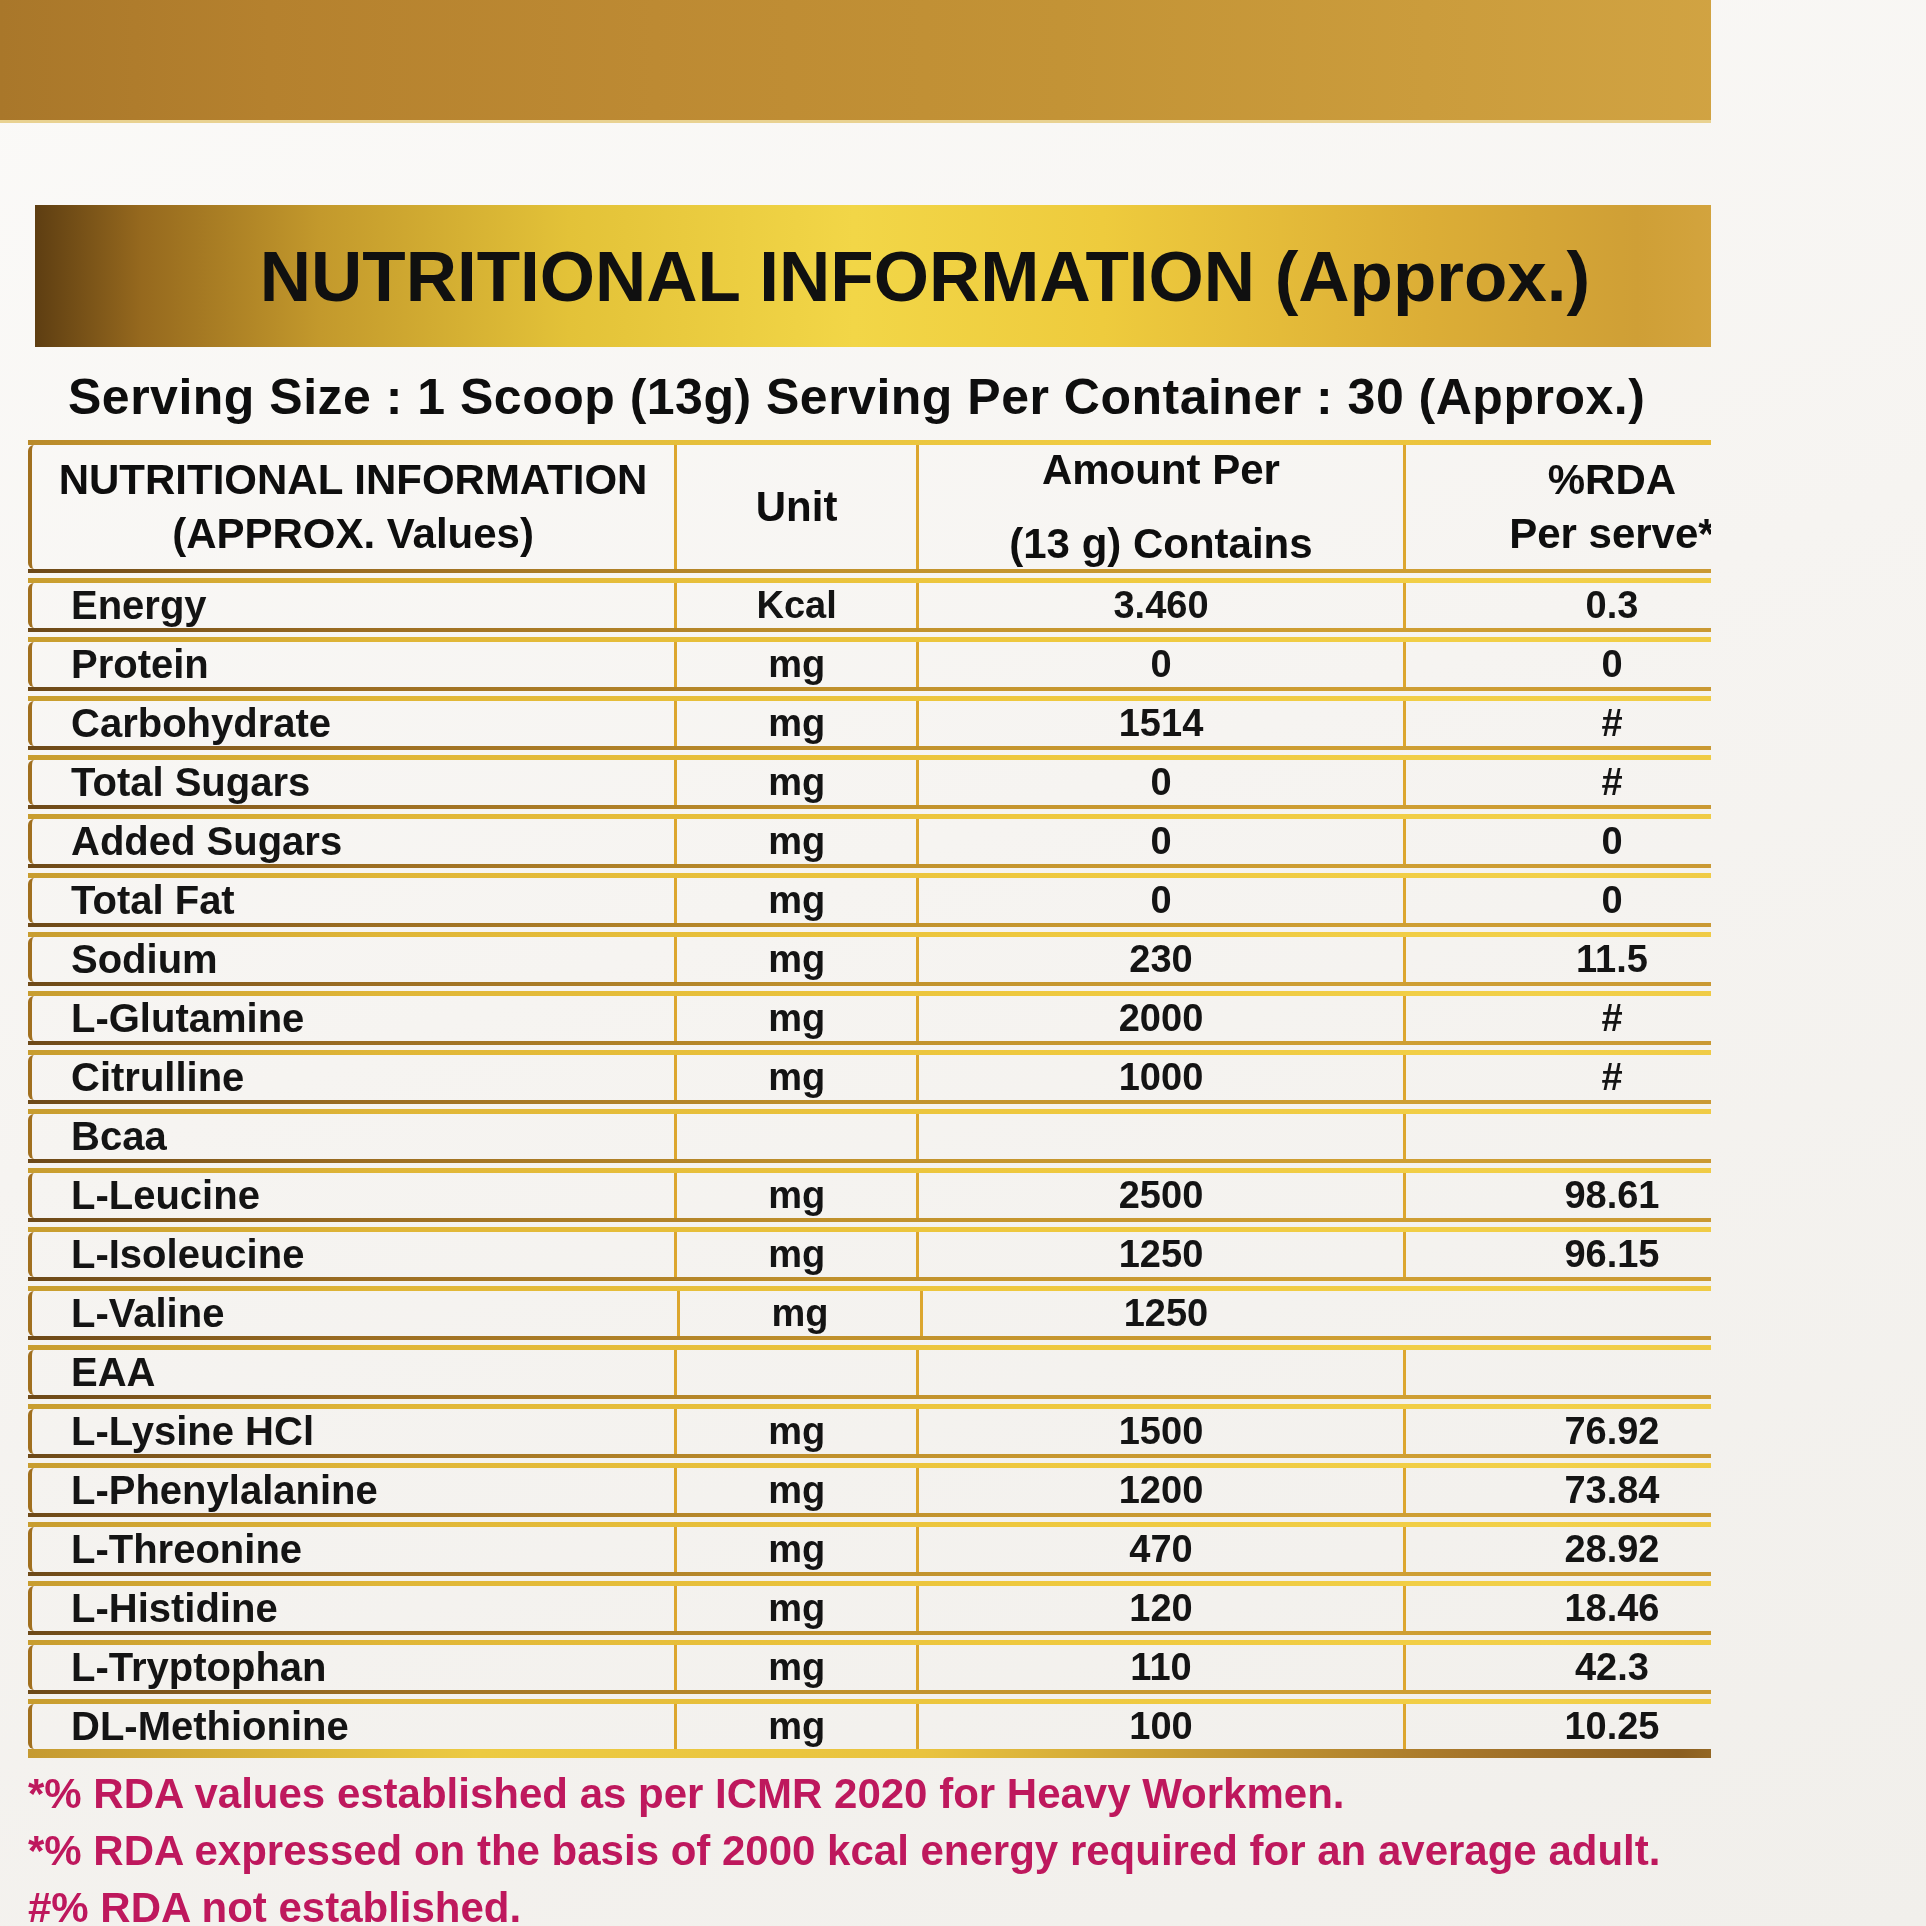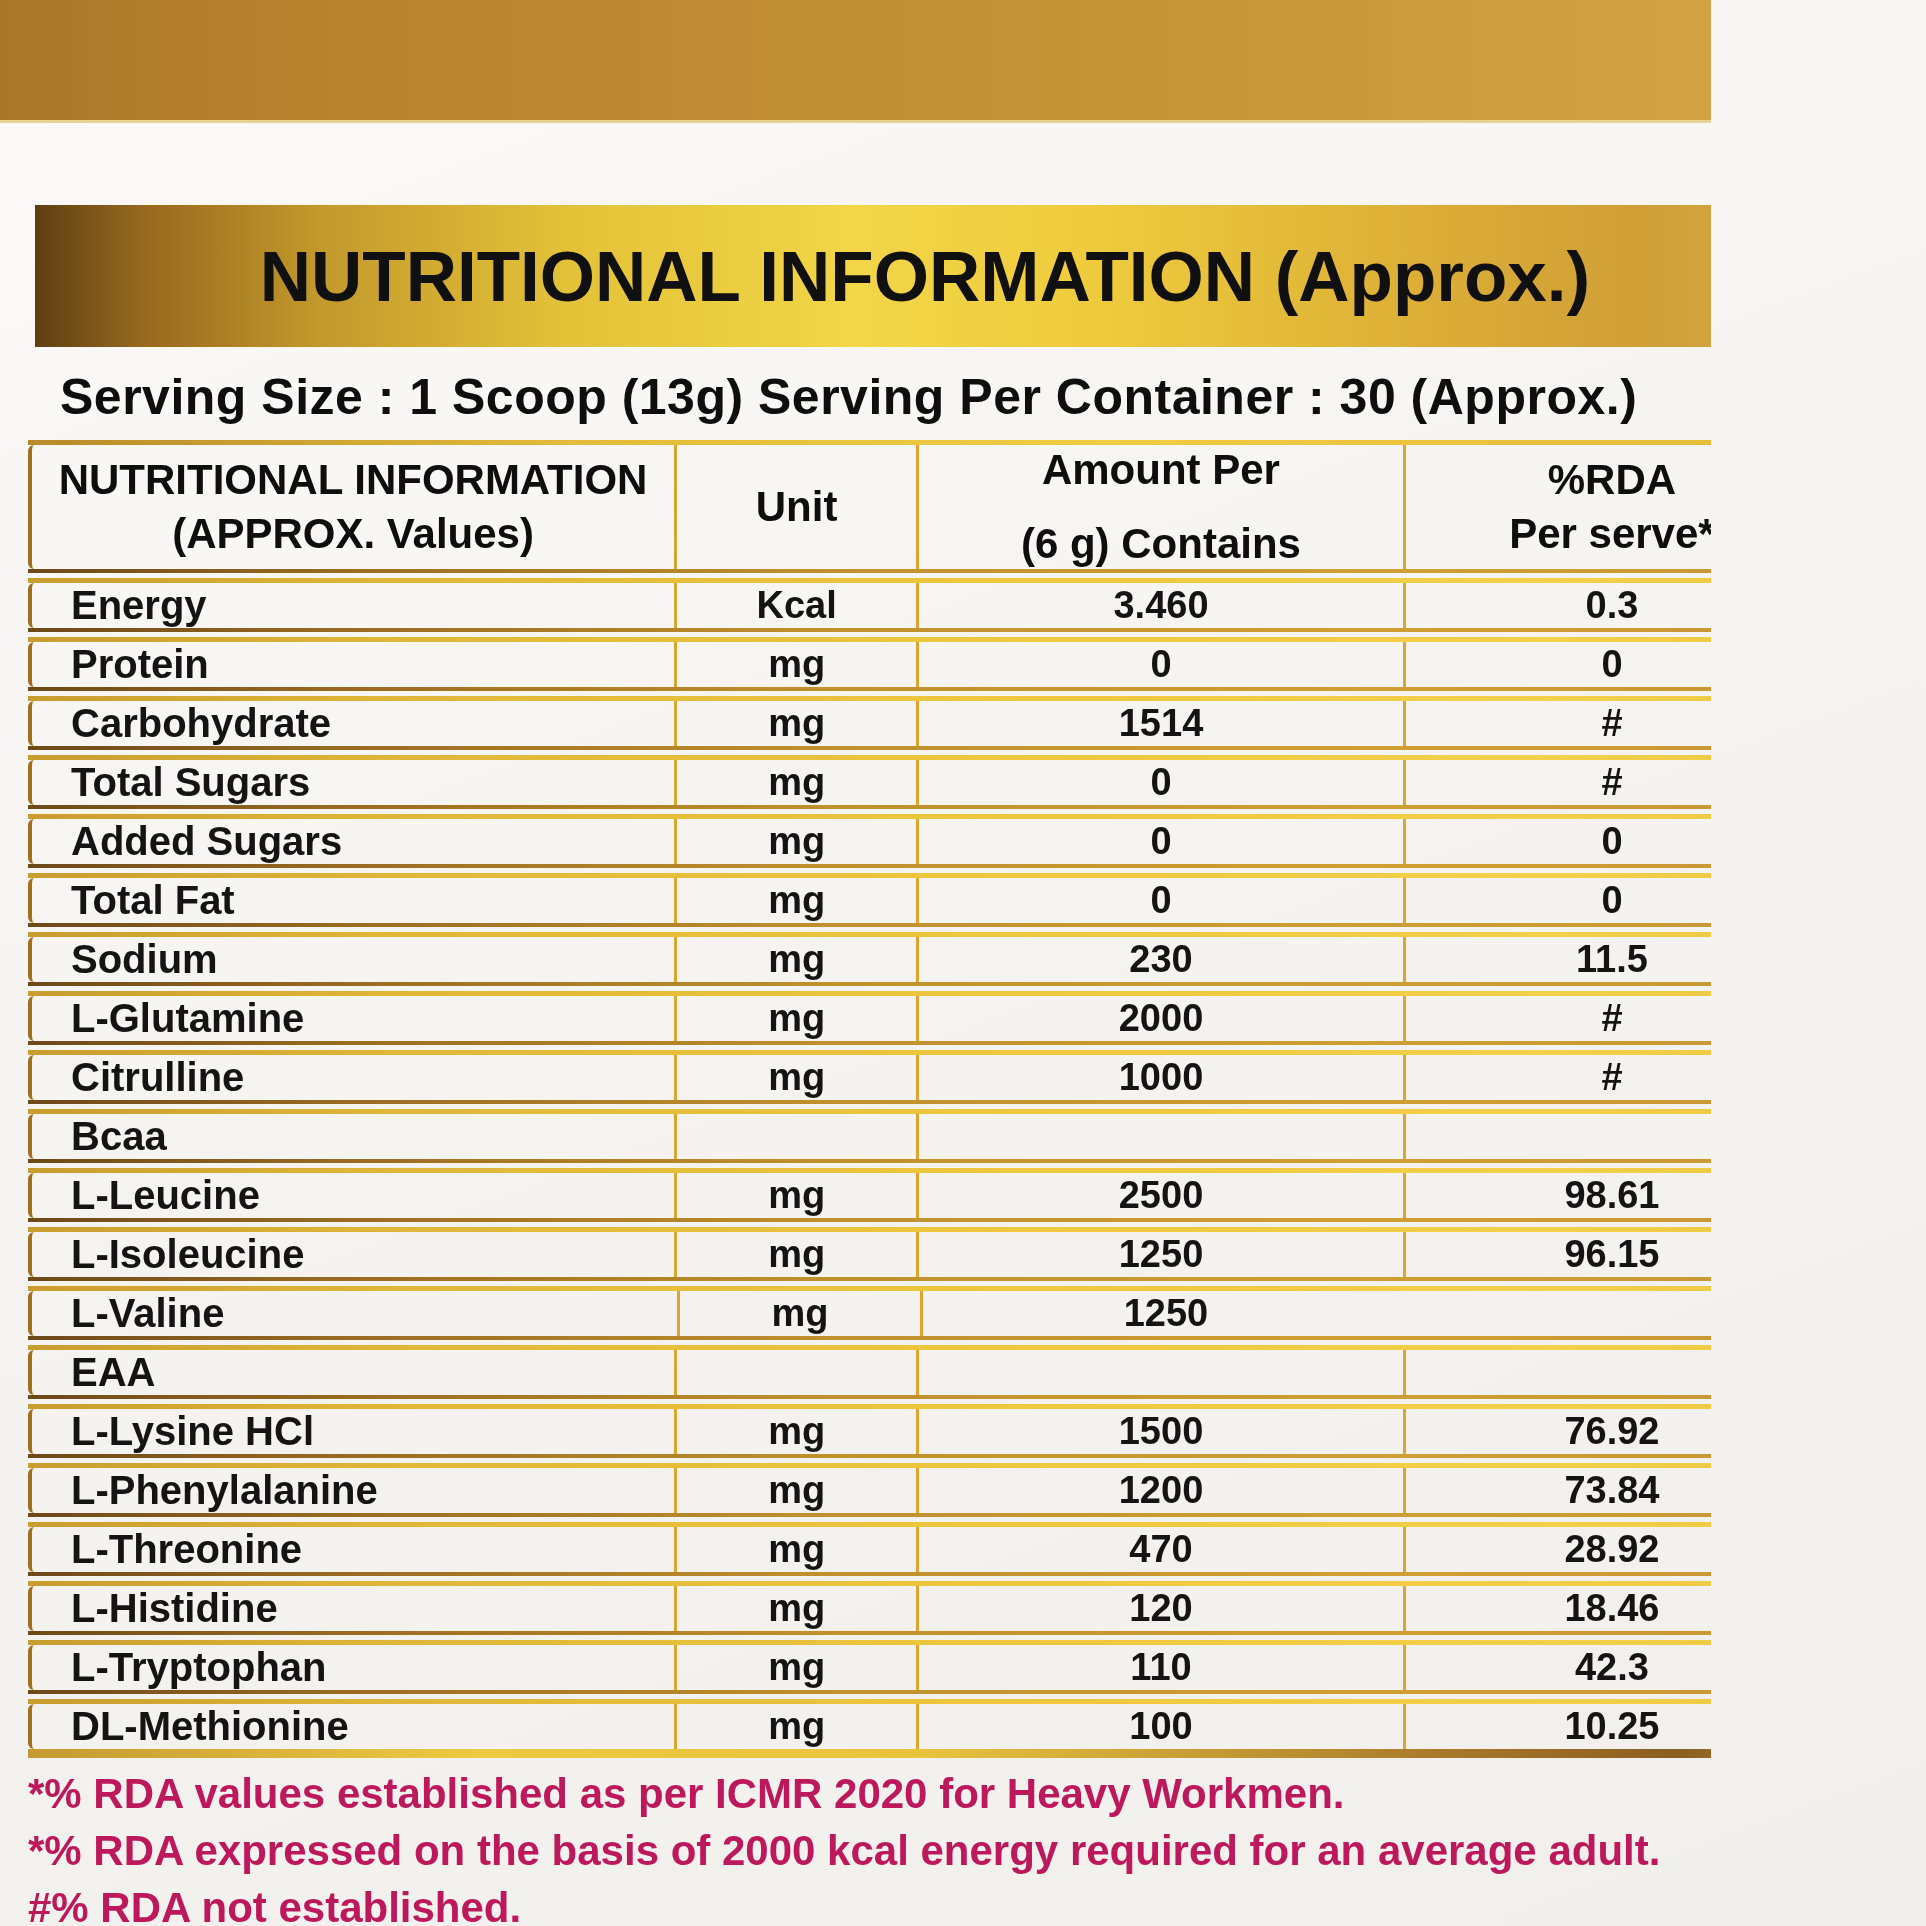--- a/index.html
+++ b/index.html
@@ -25,21 +25,21 @@
     background:linear-gradient(90deg,
       #5e3e12 0%, #96691e 6%, #c3992c 16%, #e3c238 30%,
       #f2d647 46%, #eecb3d 60%, #dcae36 78%, #cf9f36 90%, #d8aa48 100%);
     display:flex;align-items:center;justify-content:center;
   }
   .banner-title{
     font-size:71px;font-weight:700;color:#101010;letter-spacing:0px;white-space:nowrap;
   }
 
   .serving-line{
-    position:absolute;top:368px;left:60px;width:1792px;
+    position:absolute;top:368px;left:68px;width:1792px;
     font-size:50px;font-weight:700;letter-spacing:0.5px;white-space:nowrap;color:#0e0e0e;
   }
 
   
   .ntable{position:absolute;top:440px;left:28px;width:1794px;}
   .t-top{height:5px;background:linear-gradient(90deg,#b98a2a 0%,#e2bb3a 30%,#f0cc42 60%,#e6ba38 100%);}
   .t-bottom{height:9px;background:linear-gradient(90deg,#c59a31 0%,#ecca42 25%,#e9c33e 50%,#a6762a 80%,#8a5e20 92%,#b1852e 100%);}
   .sep{
     height:14px;
     background-image:
@@ -94,21 +94,21 @@
         <div class="trow header">
           <div class="cell c1">
             <span>NUTRITIONAL INFORMATION</span>
             <span>(APPROX. Values)</span>
           </div>
           <div class="cell c2">
             <span>Unit</span>
           </div>
           <div class="cell c3">
             <span>Amount Per</span>
-            <span>(6 g) Contains</span>
+            <span>(13 g) Contains</span>
           </div>
           <div class="cell c4">
             <span>%RDA</span>
             <span>Per serve*</span>
           </div>
         </div>
         <div class="sep"></div>
         <div class="trow data">
           <div class="cell c1">Energy</div>
           <div class="cell c2">Kcal</div>

